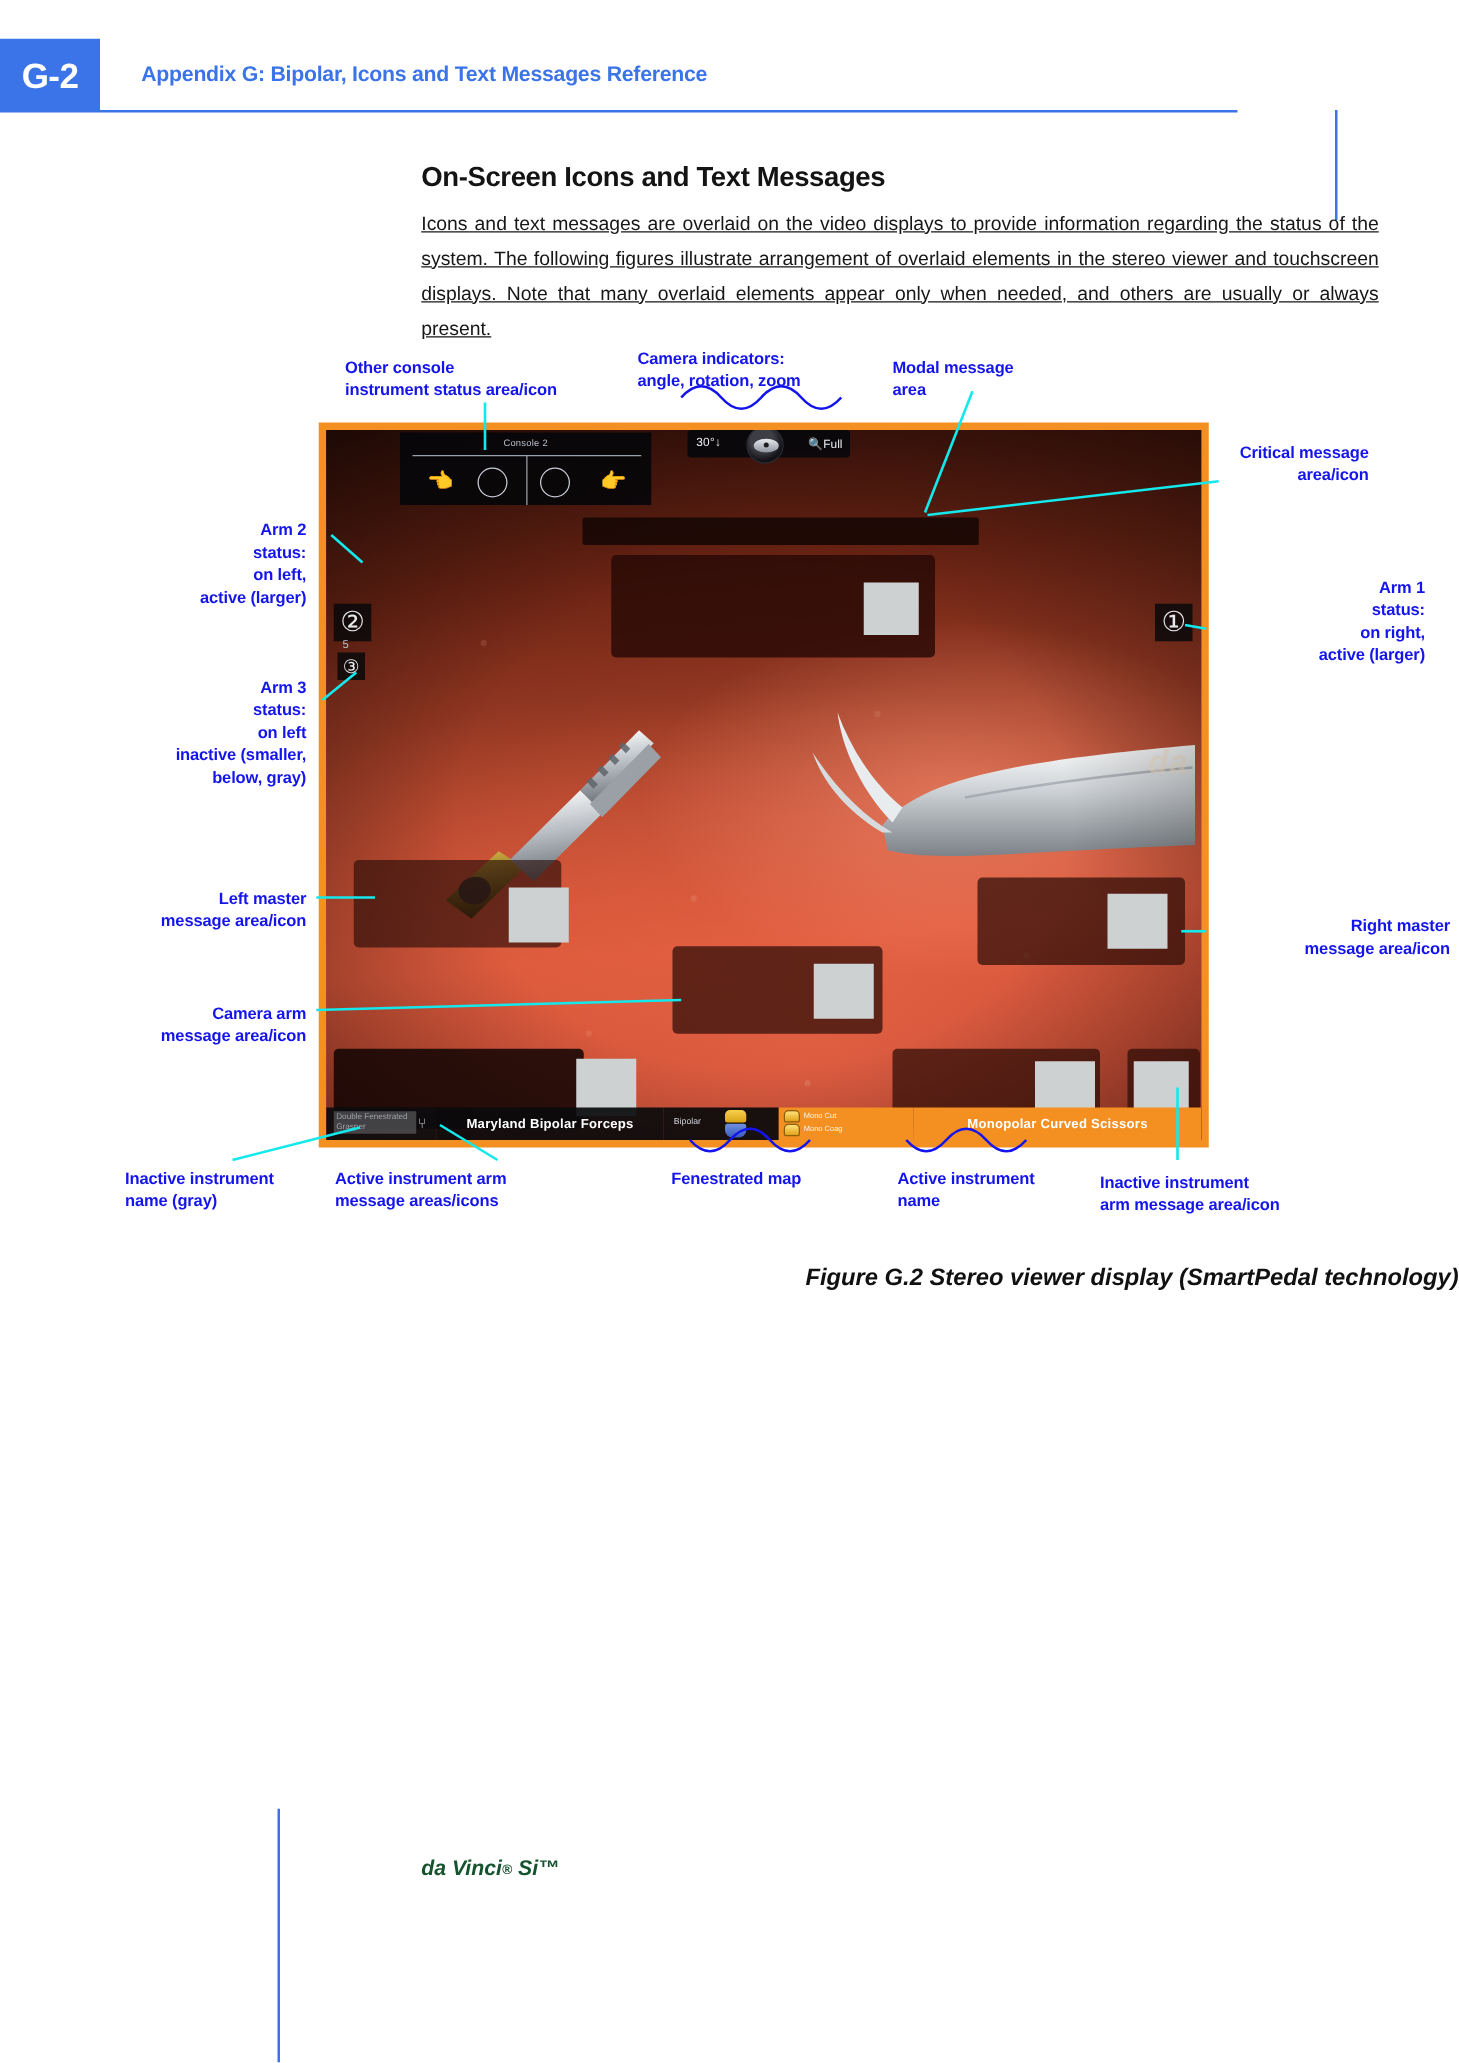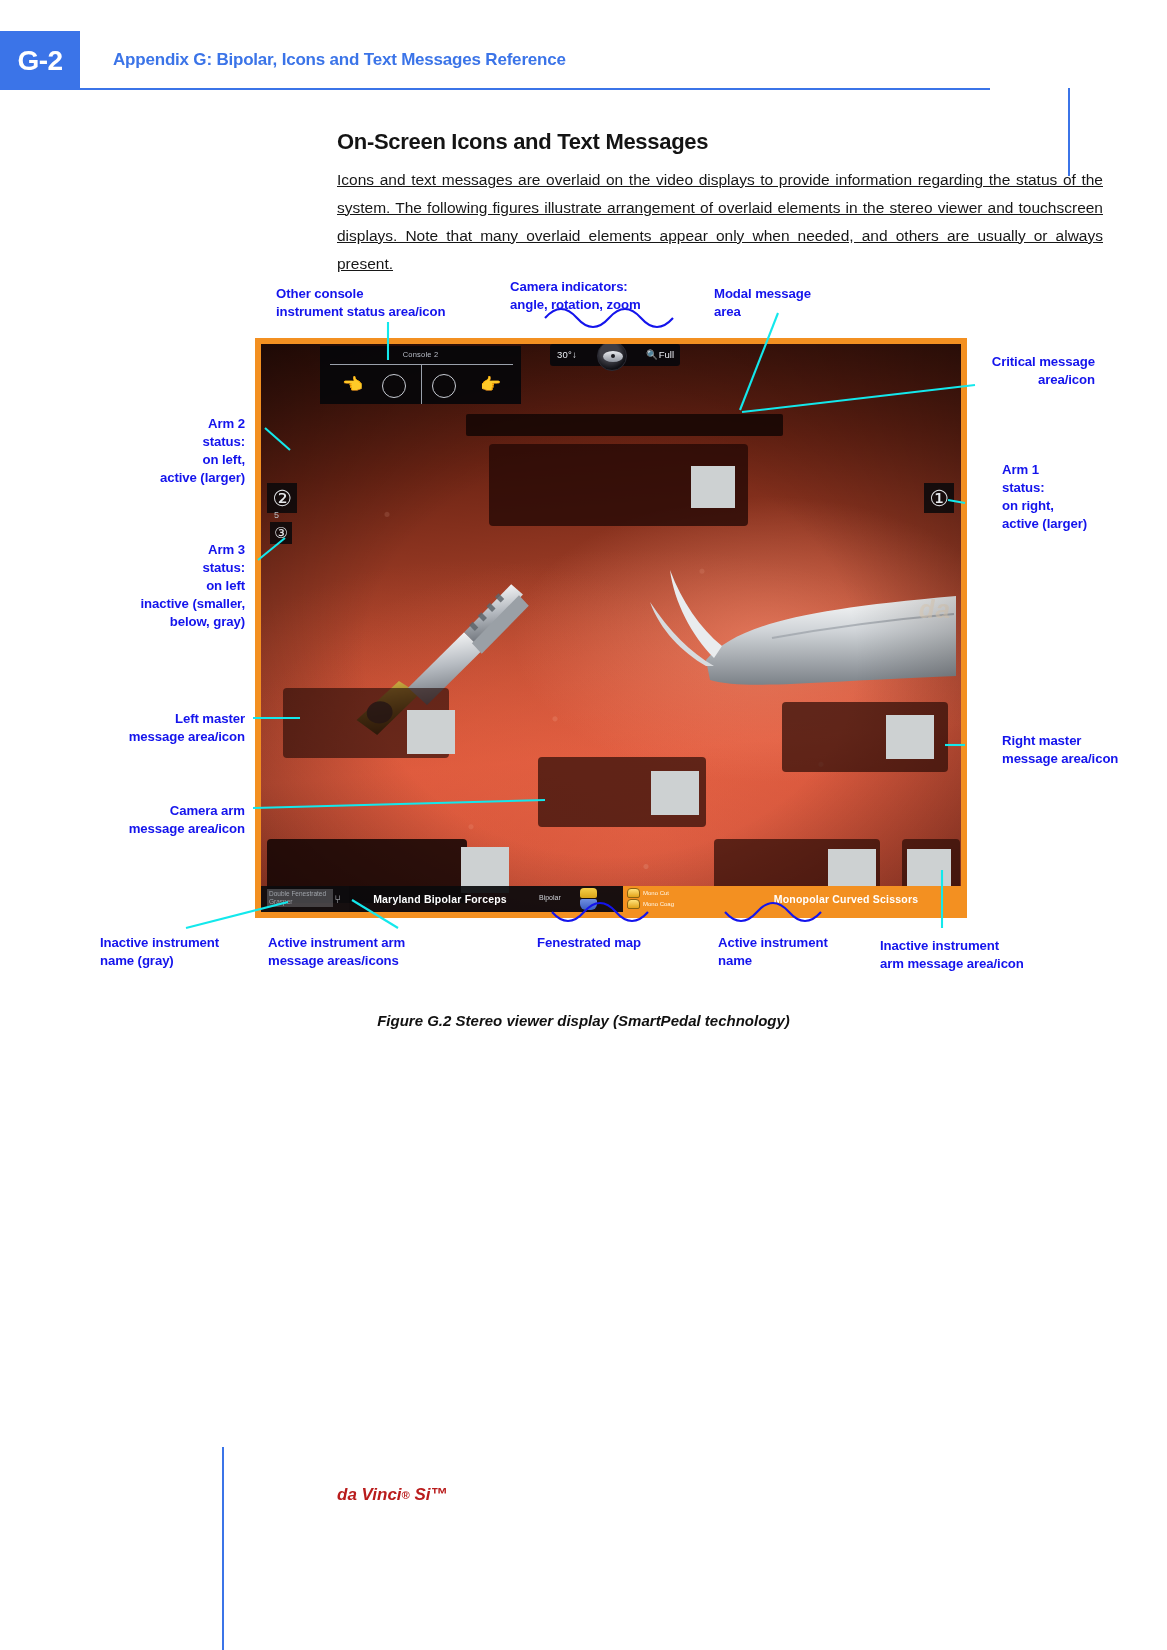--- a/index.html
+++ b/index.html
@@ -32,21 +32,21 @@
   #header-rule-tick{
     position:absolute; left:988px; top:0px; width:2px; height:88px;
     background:#3b74e8;
   }
   #footer-rule{
     position:absolute; left:222px; top:1447px; width:2px; height:203px;
     background:#3b74e8;
   }
   #footer-text{
     position:absolute; left:337px; top:1485px;
-    font-style:italic; font-weight:bold; font-size:17px; color:#b91c1c;
+    font-style:italic; font-weight:bold; font-size:17px; color:#14532d;
   }
   #footer-text .reg{ font-size:11px; vertical-align:1px;}
 
   
   #section-title{
     position:absolute; left:337px; top:114px;
     font-size:22px; font-weight:bold; color:#141414;
     letter-spacing:-0.3px;
   }
   #body-copy{
@@ -258,29 +258,29 @@
     font-size:26px; font-style:italic; font-weight:bold; letter-spacing:1px;
   }
 
   
   .callout{
     position:absolute; color:#1414ec; font-weight:bold; font-size:13.2px;
     line-height:18px; letter-spacing:-0.1px;
   }
   .c-center{ }
   .c-right{ text-align:right; }
-  .c-left{ text-align:left;margin-left:22px; }
+  .c-left{ text-align:right; }
 
   
   #leaders{ position:absolute; left:0; top:0; width:1167px; height:1650px; pointer-events:none; }
 
   
   #figure-caption{
-    position:absolute; left:0; top:1012px; width:1167px; text-align:center;
-    font-style:italic; font-weight:bold; font-size:15px; color:#111111;
+    position:absolute; left:0; top:1012px; width:1167px; text-align:right;
+    font-style:italic; font-weight:bold; font-size:19px; color:#111111;
   }
 </style>
 </head>
 <body>
 
 <div id="page-badge">G-2</div>
 <div id="running-head">Appendix G: Bipolar, Icons and Text Messages Reference</div>
 <div id="header-rule">
   <div id="header-rule-tick"></div>
 </div>

